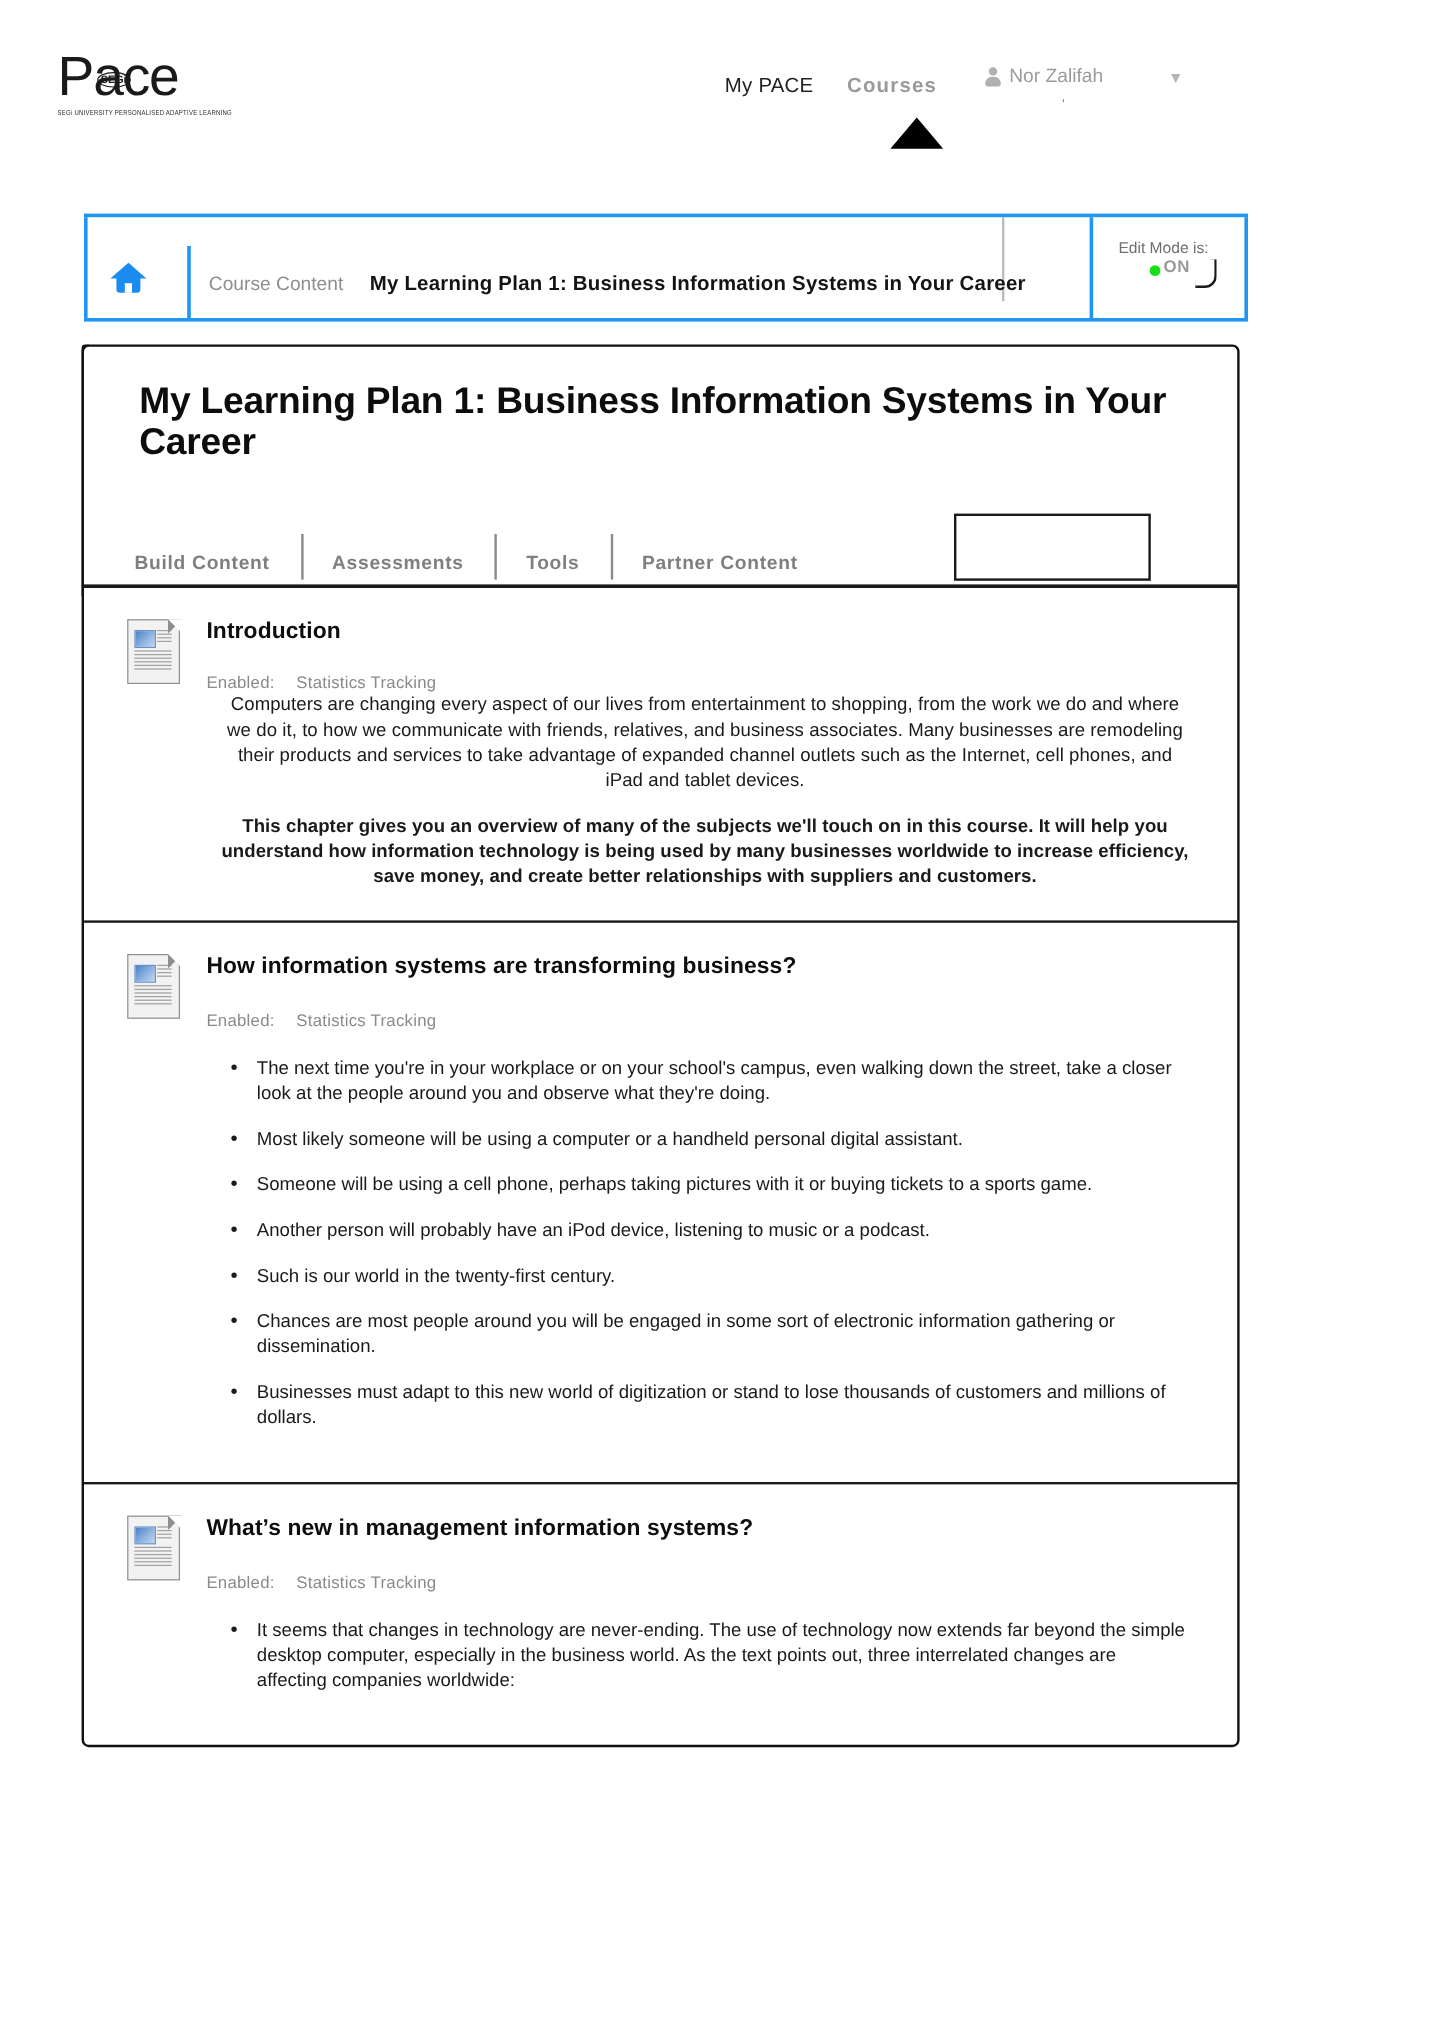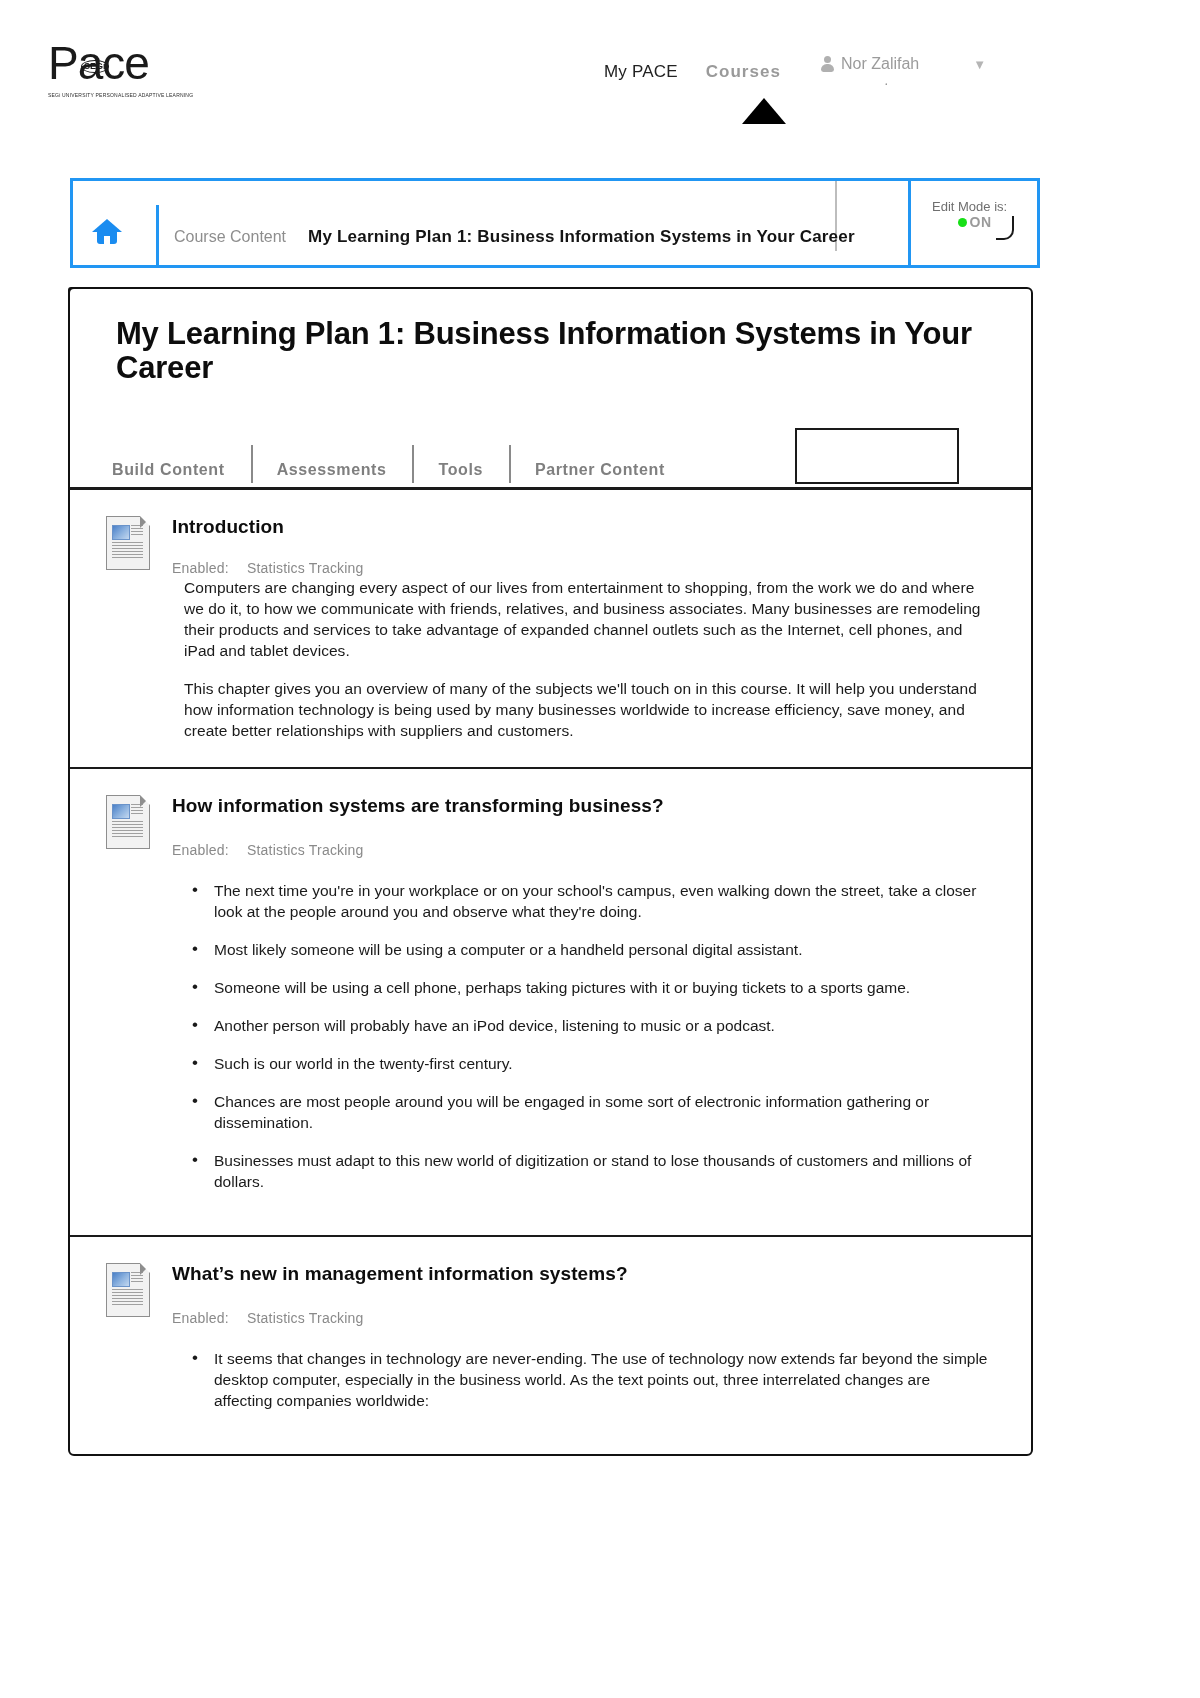--- a/index.html
+++ b/index.html
@@ -238,21 +238,21 @@
     width: 132px;
     height: 90px;
   }
   .edit-mode-label {
     font-size: 13px;
     color: #6f6f6f;
   }
   .edit-toggle {
     margin-left: 10px;
     display: inline-flex;
-    align-items: center;
+    align-items: flex-end;
     gap: 3px;
     cursor: pointer;
     position: relative;
   }
   .edit-dot {
     width: 9px; height: 9px;
     border-radius: 50%;
     background: #17e017;
     display: inline-block;
   }
@@ -409,22 +409,23 @@
     color: #8a8a8a;
     letter-spacing: 0.2px;
   }
   .item-meta .meta-key { margin-right: 14px; }
   .item-para {
     font-size: 15.5px;
     line-height: 21px;
     color: #1a1a1a;
     margin: 1px 0 0 12px;
     letter-spacing: 0.05px;
-  }
-  .item-para + .item-para { margin-top: 17px; }
+    text-align: center;
+  }
+  .item-para + .item-para { margin-top: 17px; font-weight: bold; }
 
   ul.item-list {
     margin: 20px 0 0 0;
     padding-left: 42px;
     list-style: none;
   }
   ul.item-list li {
     font-size: 15.5px;
     line-height: 21px;
     color: #1a1a1a;

